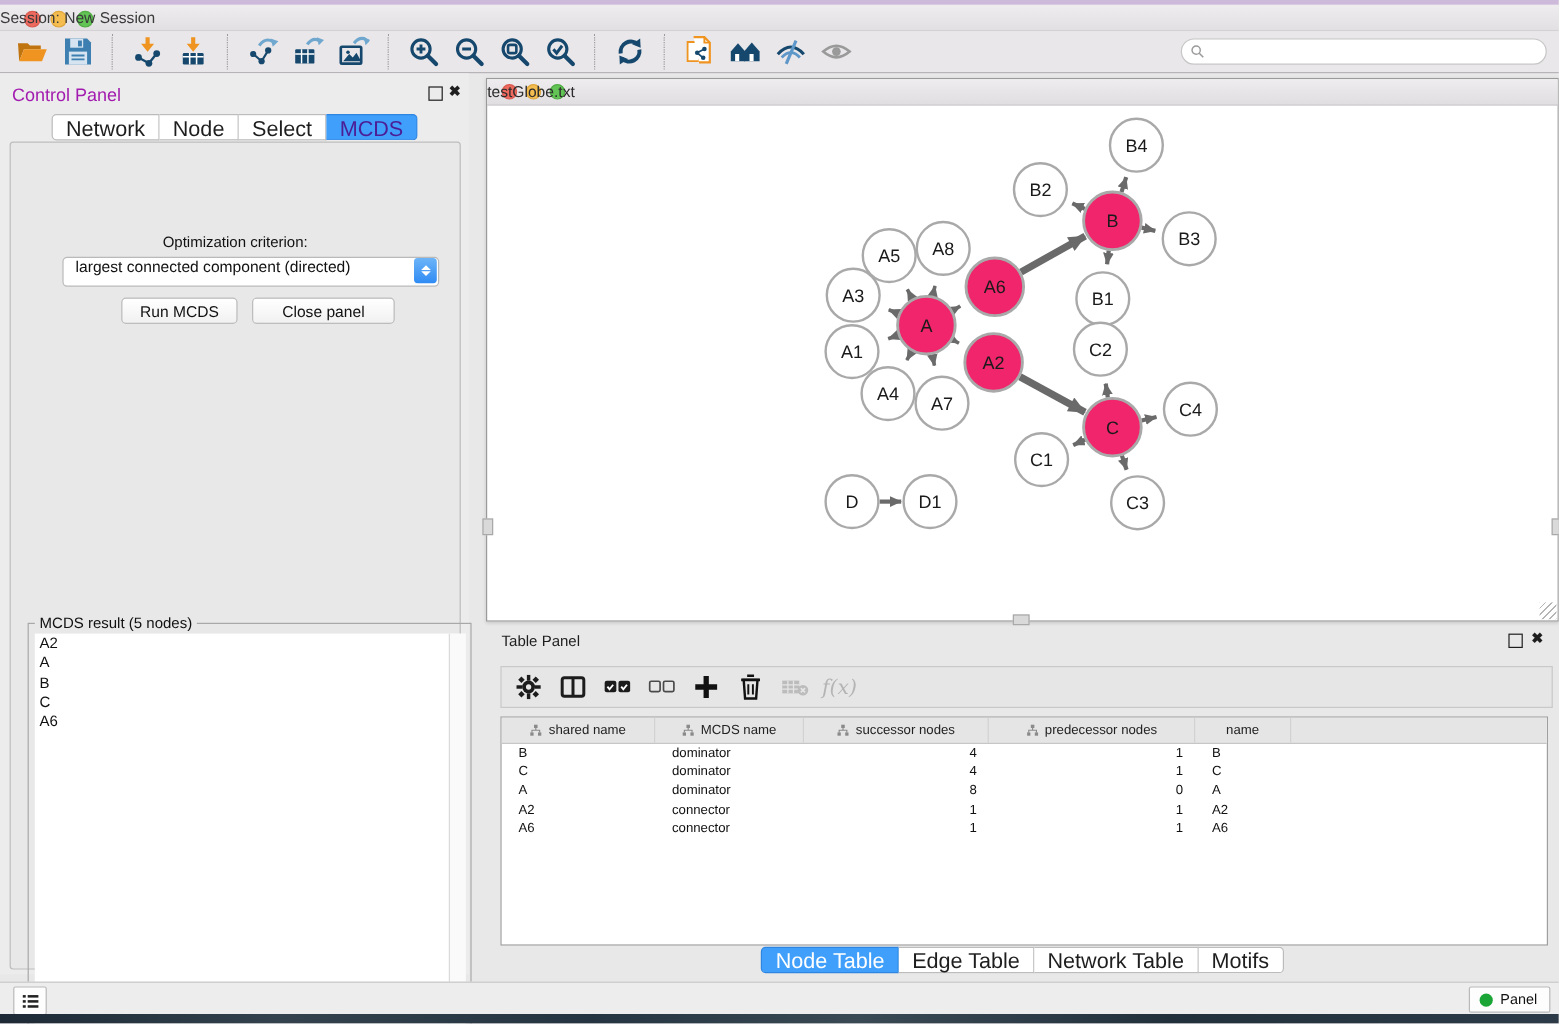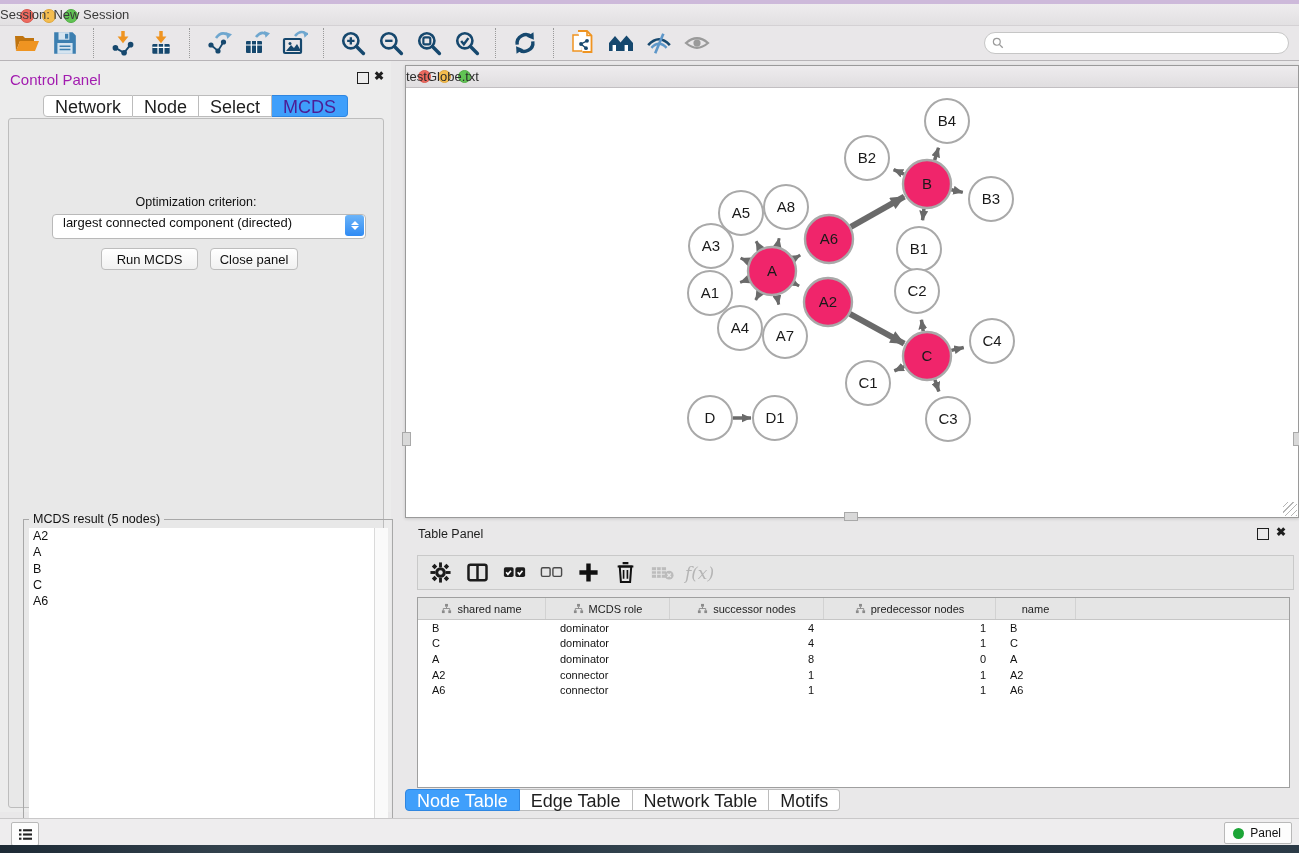--- a/index.html
+++ b/index.html
@@ -51,21 +51,21 @@
   .dd-stepper{width:19px;height:21px;margin:0 1px 0 0;border-radius:3px;
               background:linear-gradient(#6cb4f8,#2f8bf4);display:flex;flex-direction:column;
               align-items:center;justify-content:center;gap:1px}
   .dd-stepper i{width:0;height:0;border-left:4px solid transparent;border-right:4px solid transparent}
   .dd-stepper i.up{border-bottom:4.5px solid #fff}
   .dd-stepper i.dn{border-top:4.5px solid #fff}
   .pbtn{position:absolute;top:129px;height:22px;background:linear-gradient(#ffffff,#f1f1f1);
         border:1px solid #bdbdbd;border-radius:4px;font-size:13px;color:#111;
         font-family:"Liberation Sans",sans-serif;cursor:default}
   .btn-run{left:92px;width:97px}
-  .btn-close{left:201px;width:88px}
+  .btn-close{left:201px;width:119px}
   .fieldset{position:absolute;left:14px;top:400px;width:368px;height:337px;border:1px solid #a8a8a8}
   .fieldset legend{position:absolute;top:-8px;left:5px;background:#e8e8e8;padding:0 4px;font-size:12.5px;color:#111}
   .result-list{position:absolute;left:5px;top:8px;right:4px;bottom:3px;background:#fff;overflow:hidden}
   .result-scroll{position:absolute;right:0;top:0;bottom:0;width:13px;background:#fafafa;border-left:1px solid #dadada}
   .result-item{font-size:12.5px;color:#111;line-height:16.3px;padding-left:4px}
   
   .net-win{position:absolute;left:405px;top:65px;width:892px;height:451px;background:#fff;
            border:1px solid #9a9a9a;box-shadow:0 1px 3px rgba(0,0,0,.15)}
   .net-titlebar{position:absolute;top:0;left:0;right:0;height:21px;
                 background:linear-gradient(#eeecee,#e0dee0);border-bottom:1px solid #c2bfc2}
@@ -93,21 +93,21 @@
   .tbl{position:absolute;left:12px;top:77px;width:871px;height:189px;background:#fff;
        border:1px solid #9f9f9f;overflow:hidden}
   .tbl-head{display:flex;height:21px;background:#e5e5e5;border-bottom:1px solid #c6c6c6}
   .th{display:flex;align-items:center;justify-content:center;gap:5px;border-right:1px solid #d2d2d2;
       font-size:11px;color:#222;box-sizing:border-box}
   .th svg{width:11px;height:11px}
   .tr{display:flex;height:15.6px;align-items:center}
   .td{font-size:11px;color:#111;box-sizing:border-box;white-space:nowrap;overflow:hidden}
   .td.left{padding-left:14px;text-align:left}
   .td.right{padding-right:10px;text-align:right}
-  .tp-tabs{position:absolute;top:269px;left:0;right:0;display:flex;}
+  .tp-tabs{position:absolute;top:269px;left:0;right:0;display:flex;justify-content:center}
   
   .statusbar{position:absolute;left:0;top:818px;right:0;height:27px;background:#eeedee;
              border-top:1px solid #c9c8c9}
   .list-btn{position:absolute;left:11px;top:3px;width:26px;height:22px;background:#fdfdfd;
             border:1px solid #b9b9b9;border-radius:2px;display:flex;align-items:center;justify-content:center}
   .list-btn svg{width:15px;height:13px}
   .mem-btn{position:absolute;right:7px;top:3px;height:22px;padding:0 10px 0 8px;background:#fdfdfd;
            border:1px solid #b9b9b9;border-radius:2px;display:flex;align-items:center;gap:6px;
            font-size:12px;color:#111;font-family:"Liberation Sans",sans-serif}
   .mem-dot{width:11px;height:11px;border-radius:50%;background:#1ba536}
@@ -523,21 +523,21 @@
           </svg>
           <span>shared name</span>
         </div>
         <div class="th" style="width: 124px;">
           <svg viewBox="0 0 12 12">
             <path d="M6 4v2M2.5 8V6h7v2" stroke="#8a8a8a" stroke-width="1" fill="none"></path>
             <rect x="4.4" y="1" width="3.2" height="3" fill="#8a8a8a"></rect>
             <rect x="1" y="8" width="3" height="3" fill="#8a8a8a"></rect>
             <rect x="8" y="8" width="3" height="3" fill="#8a8a8a"></rect>
           </svg>
-          <span>MCDS role</span>
+          <span>MCDS name</span>
         </div>
         <div class="th" style="width: 154px;">
           <svg viewBox="0 0 12 12">
             <path d="M6 4v2M2.5 8V6h7v2" stroke="#8a8a8a" stroke-width="1" fill="none"></path>
             <rect x="4.4" y="1" width="3.2" height="3" fill="#8a8a8a"></rect>
             <rect x="1" y="8" width="3" height="3" fill="#8a8a8a"></rect>
             <rect x="8" y="8" width="3" height="3" fill="#8a8a8a"></rect>
           </svg>
           <span>successor nodes</span>
         </div>

